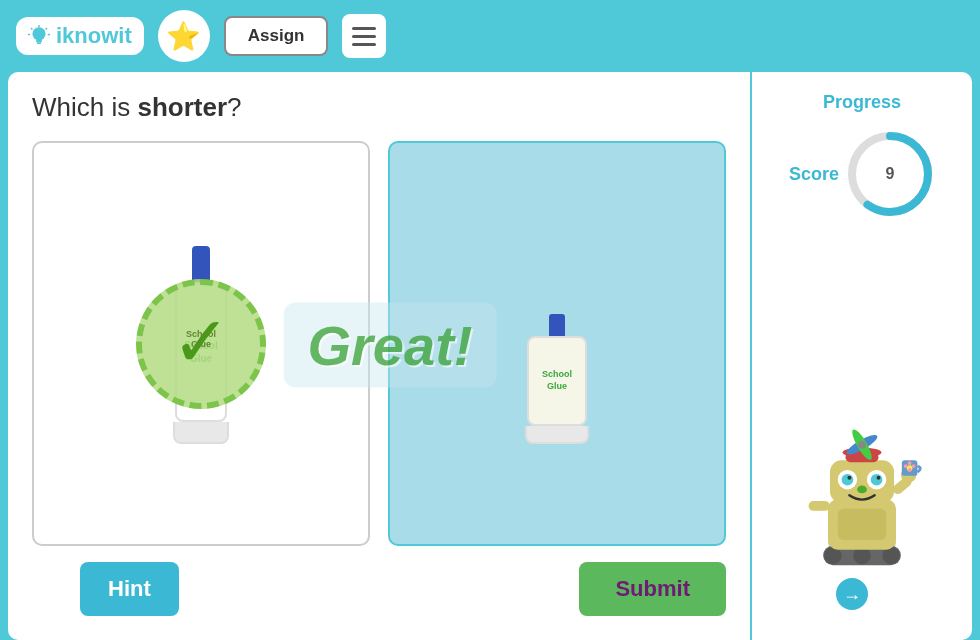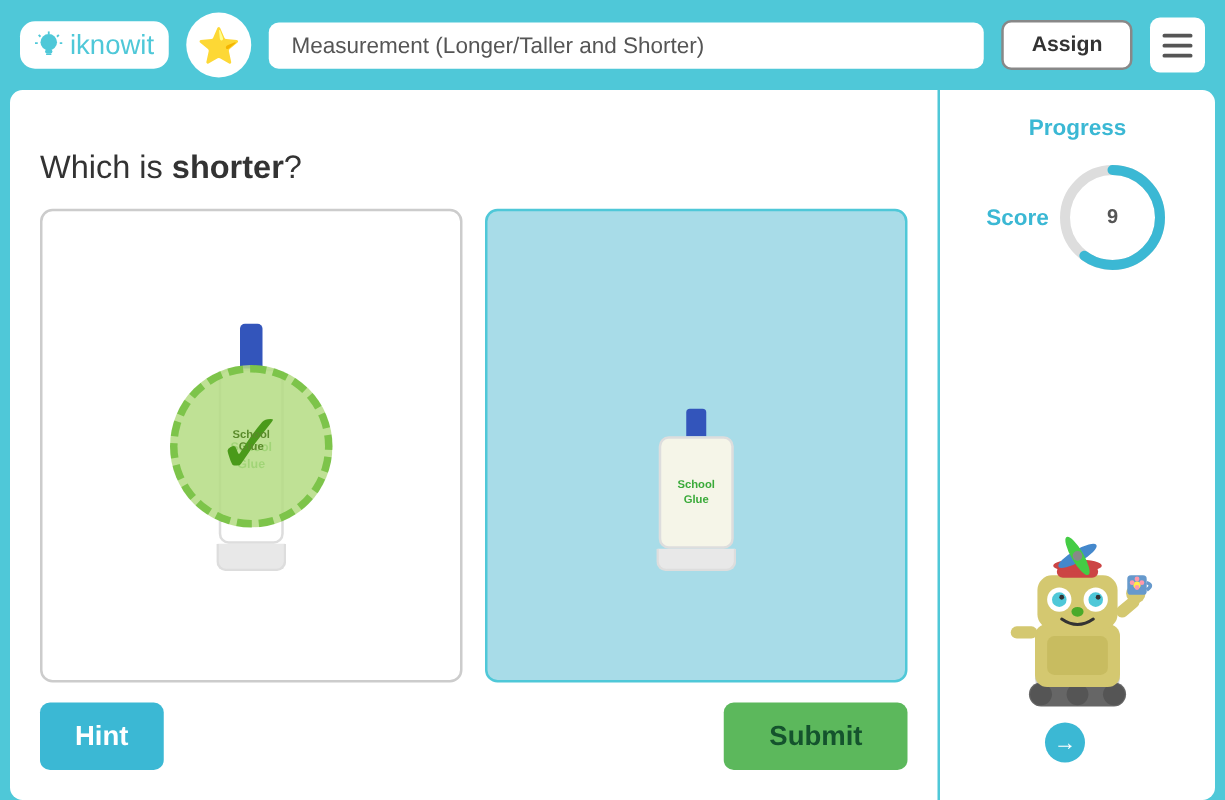--- a/index.html
+++ b/index.html
@@ -23,21 +23,21 @@
     .logo-box {
       background: white;
       border-radius: 12px;
       padding: 6px 12px;
       display: flex;
       align-items: center;
       gap: 6px;
     }
     .logo-text {
       font-size: 22px;
-      font-weight: normal;
+      font-weight: bold;
       color: #4fc8d8;
     }
     .logo-bulb {
       width: 22px;
       height: 22px;
     }
     .star-circle {
       width: 52px;
       height: 52px;
       background: white;
@@ -102,21 +102,20 @@
       display: flex;
       flex-direction: column;
       position: relative;
       border-right: 2px solid #4fc8d8;
     }
 
     .question-text {
       font-size: 26px;
       color: #333;
       margin-bottom: 18px;
-      margin-top: 26px;
     }
     .question-text strong {
       font-weight: 900;
     }
 
     
     .options-row {
       display: flex;
       gap: 18px;
       flex: 1;
@@ -283,24 +282,25 @@
     }
     .hint-btn {
       background: #3bb8d4;
       color: white;
       border: none;
       border-radius: 8px;
       padding: 14px 28px;
       font-size: 22px;
       font-weight: bold;
       cursor: pointer;
+      margin-left: 48px;
     }
     .submit-btn {
       background: #5cb85c;
-      color: #14532d;
+      color: #701a75;
       border: none;
       border-radius: 8px;
       padding: 14px 36px;
       font-size: 22px;
       font-weight: bold;
       cursor: pointer;
     }
 
     
     .right-panel {
@@ -399,21 +399,20 @@
       <line x1="6" y1="6" x2="4" y2="4" stroke="#4fc8d8" stroke-width="2"></line>
       <line x1="24" y1="6" x2="26" y2="4" stroke="#4fc8d8" stroke-width="2"></line>
       <line x1="3" y1="13" x2="0" y2="13" stroke="#4fc8d8" stroke-width="2"></line>
       <line x1="27" y1="13" x2="30" y2="13" stroke="#4fc8d8" stroke-width="2"></line>
     </svg>
     <span class="logo-text">iknowit</span>
   </div>
   <div class="star-circle">
     <span>⭐</span>
   </div>
-  <div class="header-title">Measurement (Longer/Taller and Shorter)</div>
   <button class="assign-btn">Assign</button>
   <div class="menu-btn">
     <div class="menu-line"></div>
     <div class="menu-line"></div>
     <div class="menu-line"></div>
   </div>
 </div>
 
 <div class="main-area">
 
@@ -449,20 +448,21 @@
           <div class="glue-cap-short"></div>
           <div class="glue-body-short">
             <span class="glue-label-short">School<br>Glue</span>
           </div>
           <div class="glue-bottom-short"></div>
         </div>
       </div>
 
     </div>
 
+    <div class="great-overlay" style="position:absolute;top:48%;left:40%;transform:translate(-10%,-50%);font-size:56px;font-weight:900;font-style:italic;color:#4aaa4a;opacity:0.85;z-index:20;background:rgba(200,230,240,0.5);padding:10px 24px;border-radius:12px;">Great!</div>
 
     <div class="bottom-bar">
       <button class="hint-btn">Hint</button>
       <button class="submit-btn">Submit</button>
     </div>
 
   </div>
 
   <div class="right-panel">
 

